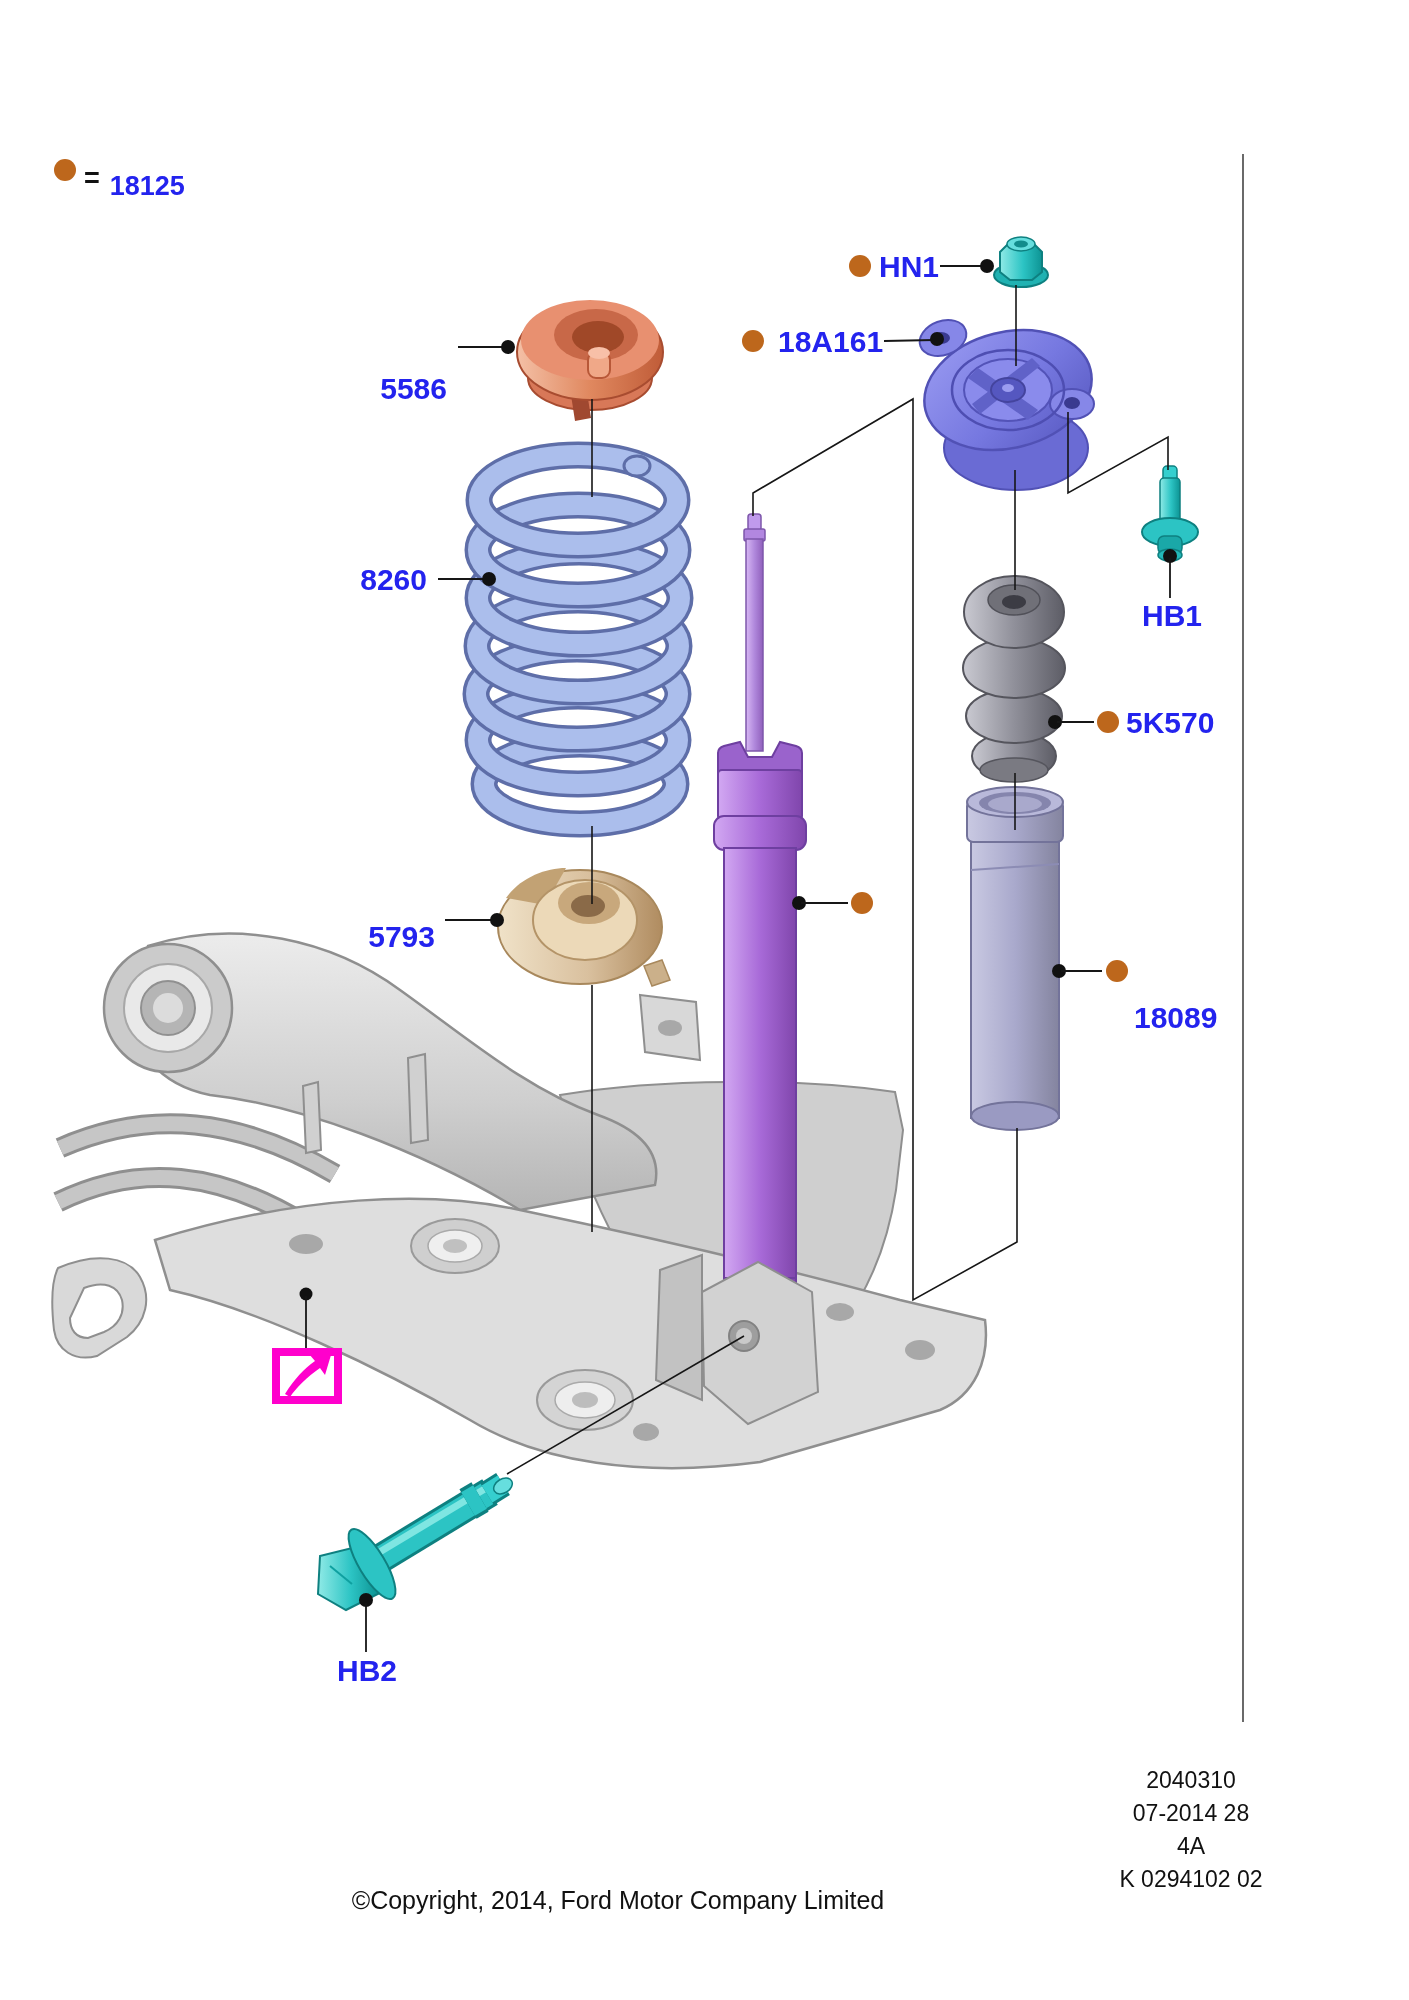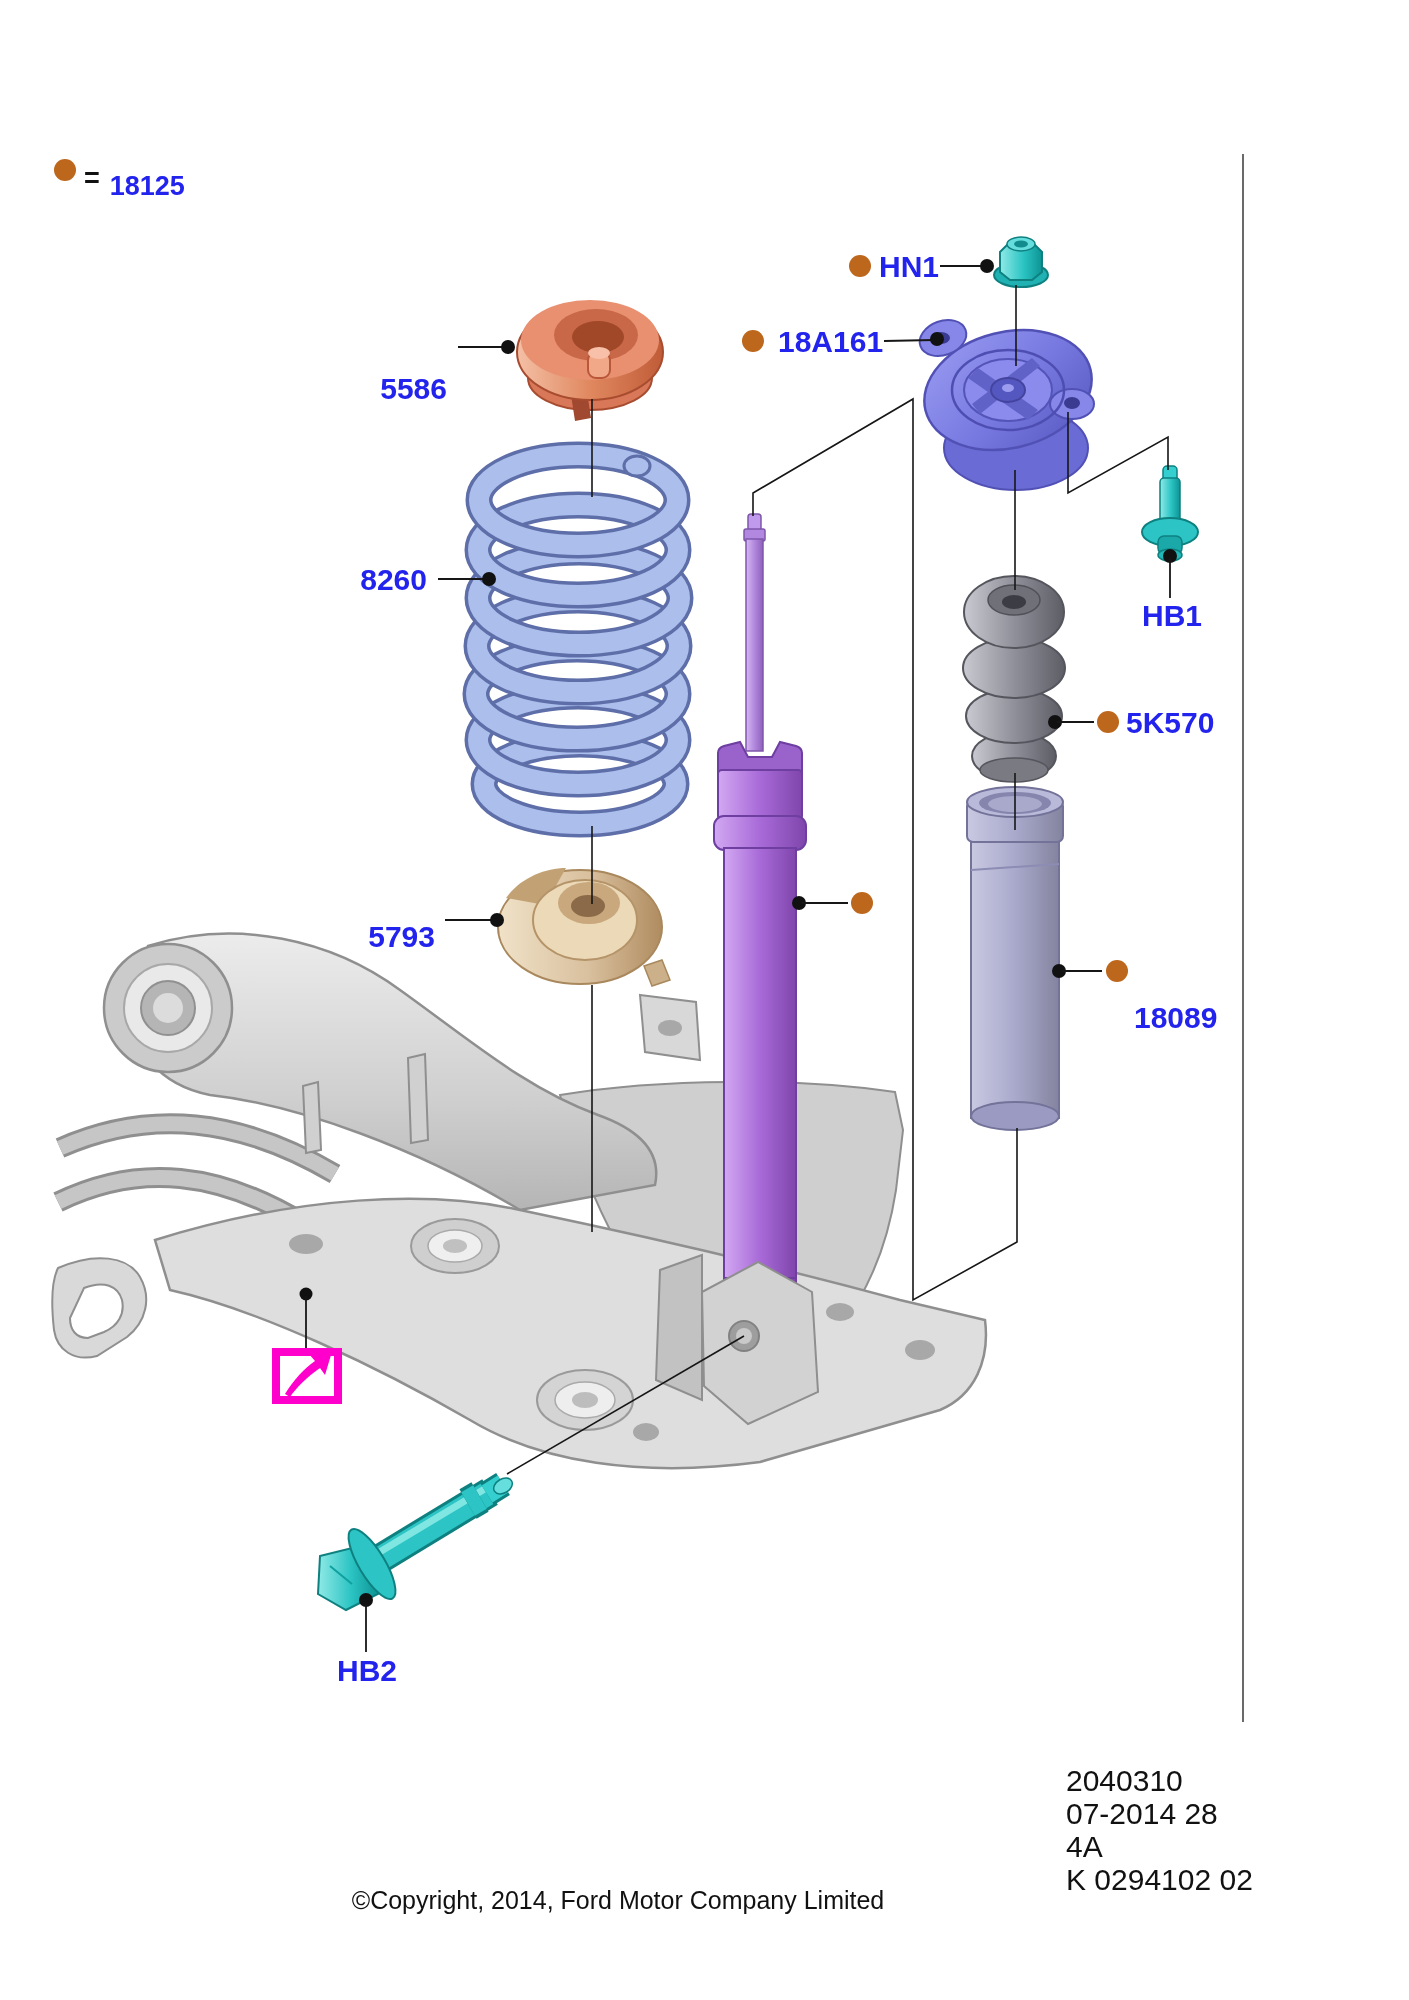--- a/index.html
+++ b/index.html
@@ -7,22 +7,22 @@
         font-family:"Liberation Sans",sans-serif;}
   .art{position:absolute;left:0;top:0;width:1409px;height:2000px;}
   .callout{position:absolute;color:var(--c-label_blue,#2323ee);font-weight:bold;
            font-size:30px;line-height:1;white-space:nowrap;cursor:pointer;}
   .ra{text-align:right;}
   .ctr{text-align:center;}
   .legend{position:absolute;left:84px;top:157px;display:flex;gap:10px;align-items:center;
           font-size:27px;font-weight:bold;line-height:1;}
   .legend .eq{color:#111;}
   .legend .num{color:var(--c-label_blue,#2323ee);cursor:pointer;margin-top:16px;}
-  .plate{position:absolute;left:1066px;top:1764px;width:250px;text-align:left;
-         font-size:30px;line-height:33px;color:#111;}
+  .plate{position:absolute;left:1066px;top:1764px;width:250px;text-align:center;
+         font-size:23px;line-height:33px;color:#111;}
   .copyright{position:absolute;left:308px;top:1886px;width:620px;text-align:center;
              font-size:25px;color:#111;}
 </style>
 </head>
 <body>
 
 <div class="page">
 
   <svg class="art" viewBox="0 0 1409 2000">
     <defs>

